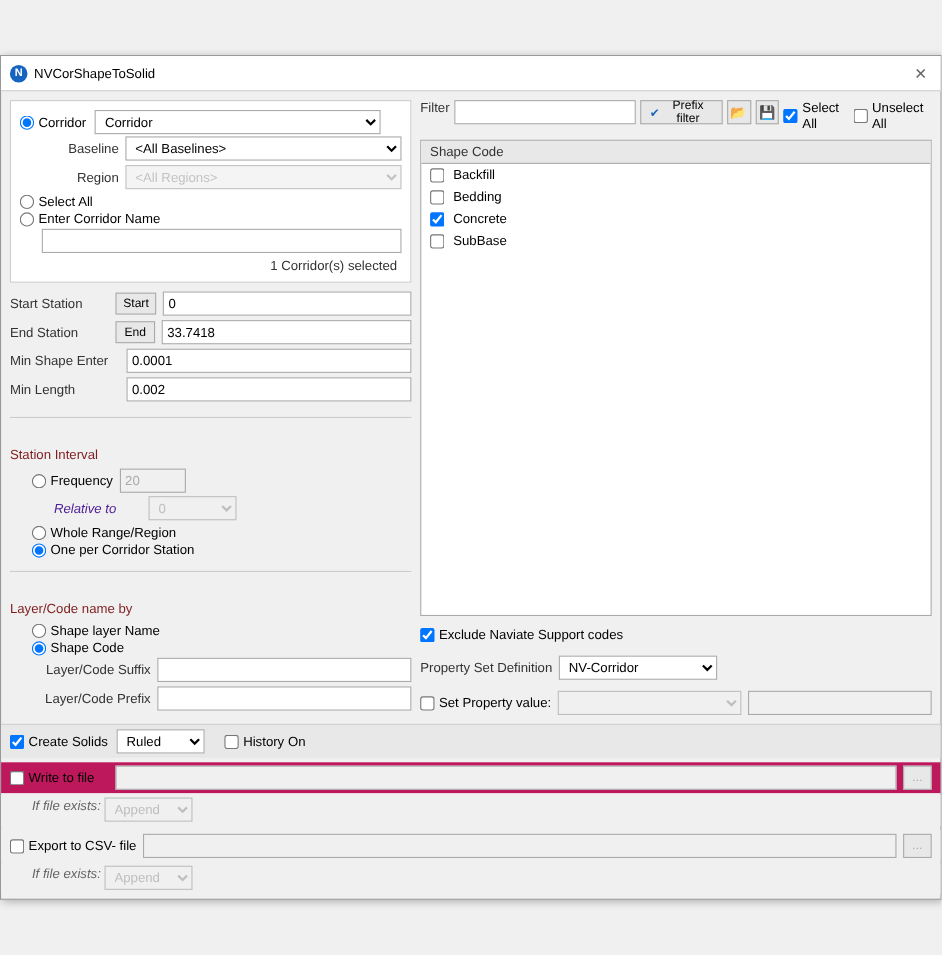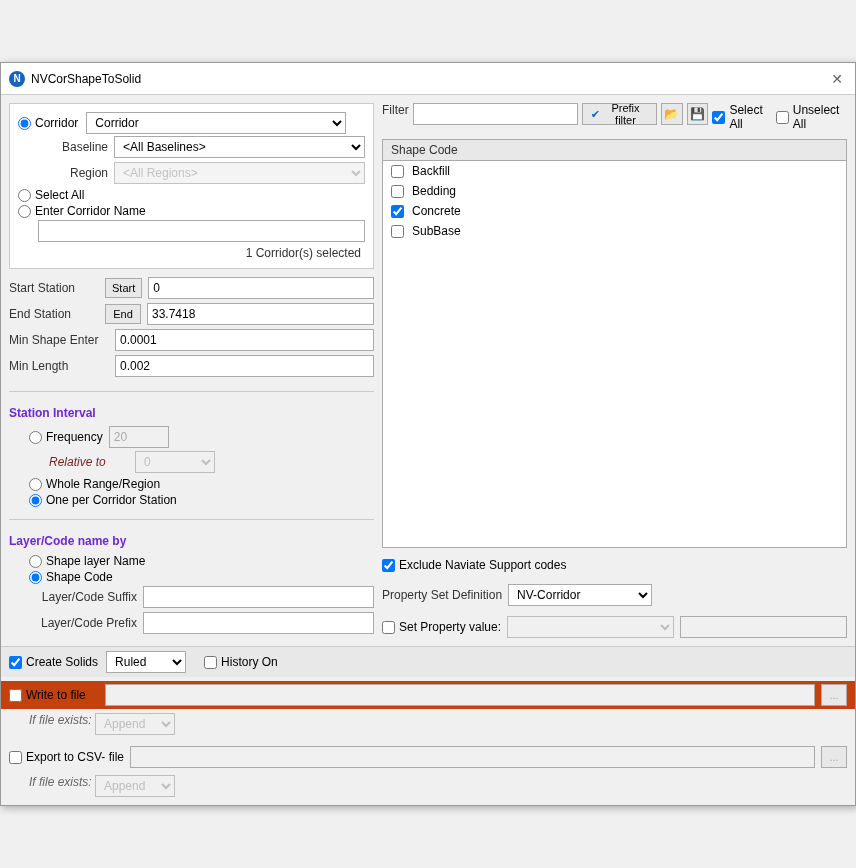--- a/index.html
+++ b/index.html
@@ -158,34 +158,34 @@
     .station-input { flex: 1; }
     .shape-row {
       display: flex;
       align-items: center;
       gap: 6px;
       margin-bottom: 4px;
     }
     .shape-label { width: 100px; }
     .shape-input { flex: 1; }
     .section-title {
-      font-weight: bold;
+      font-weight: normal;
       margin-bottom: 6px;
-      margin-top: 4px;
-      color: #6d28d9;
+      margin-top: 16px;
+      color: #7f1d1d;
     }
     .freq-row {
       display: flex;
       align-items: center;
       gap: 6px;
       margin-bottom: 3px;
     }
     .freq-label { width: 80px; }
     .freq-input { width: 60px; }
-    .relative-label { font-style: italic; color: #7f1d1d; }
+    .relative-label { font-style: italic; color: #4c1d95; }
     .layer-row {
       display: flex;
       align-items: center;
       gap: 6px;
       margin-bottom: 4px;
     }
     .layer-label { width: 120px; text-align: right; }
     .layer-input { flex: 1; }
     
     .filter-bar {
@@ -246,21 +246,21 @@
       gap: 8px;
       background: #e8e8e8;
       padding: 4px 8px;
       margin-bottom: 4px;
     }
     .file-row {
       display: flex;
       align-items: center;
       gap: 6px;
       padding: 3px 8px;
-      background: #c2410c;
+      background: #be185d;
       margin-bottom: 2px;
     }
     .file-input { flex: 1; height: 22px; border: 1px solid #aaa; background: #fff; padding: 0 4px; }
     .browse-btn {
       width: 26px;
       height: 22px;
       border: 1px solid #aaa;
       background: #e8e8e8;
       cursor: pointer;
       font-size: 11px;

